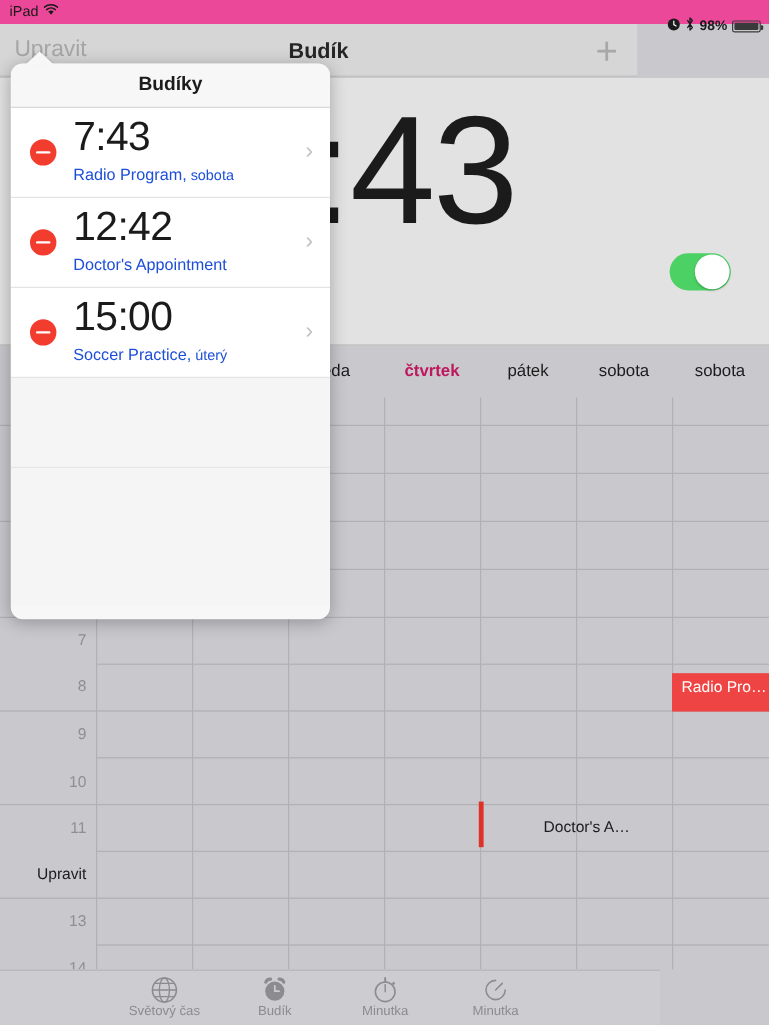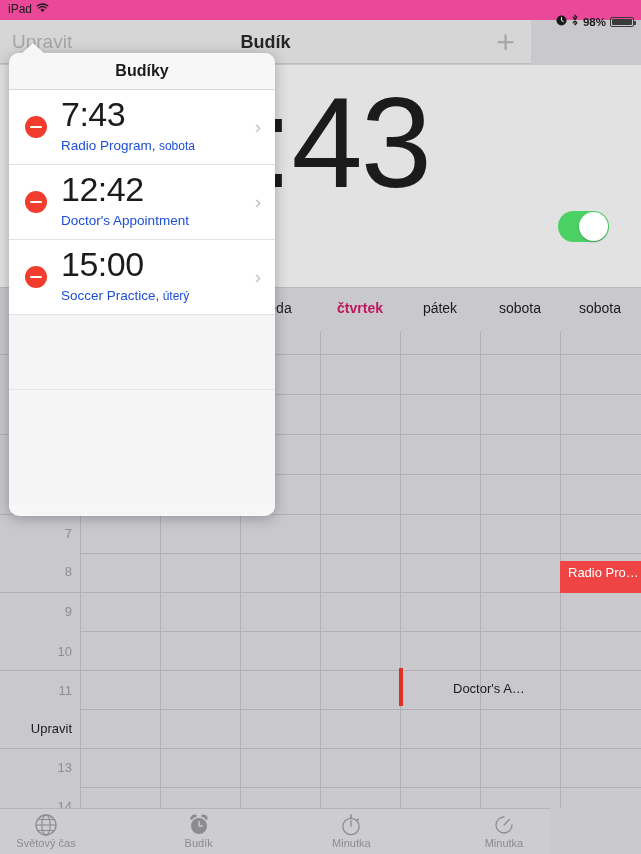--- a/index.html
+++ b/index.html
@@ -214,21 +214,21 @@
   }
   .pop-blank.last { border-bottom: none; }
   .pop-fill { background: #f5f5f5; height: 40px; }
 
   
   .tabbar {
     position: absolute; bottom: 0; left: 0;
     width: 550px; height: 46px;
     background: #ccccd1;
     border-top: 1px solid #b4b4b9;
-    display: flex; align-items: center; justify-content: space-between;
+    display: flex; align-items: center; justify-content: center;
   }
   .tab {
     width: 92px; text-align: center; color: #8b8b90;
   }
   .tab.active { color: #8b8b90; }
   .tab .ticon { height: 22px; display:flex; align-items:center; justify-content:center; }
   .tab .tlbl { font-size: 11px; margin-top: 1px; }
 </style>
 </head>
 <body>

